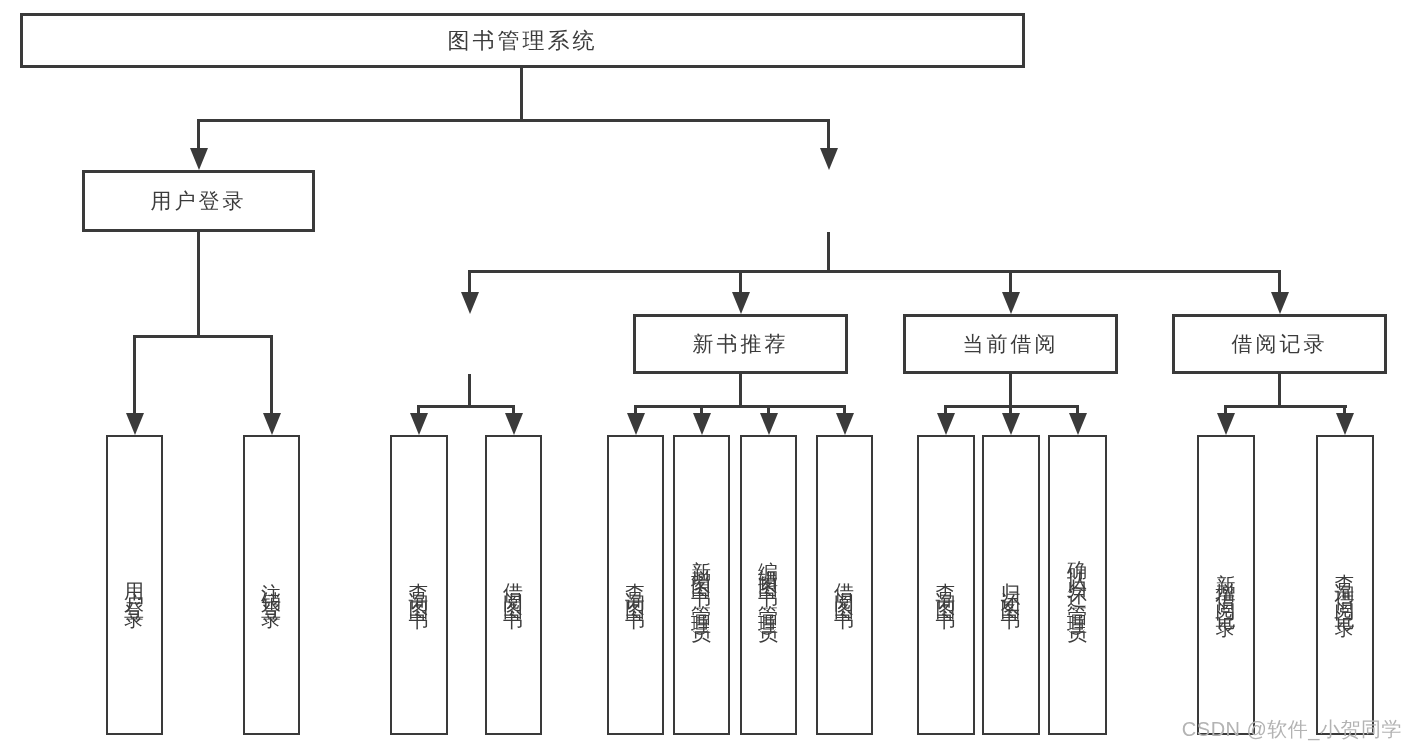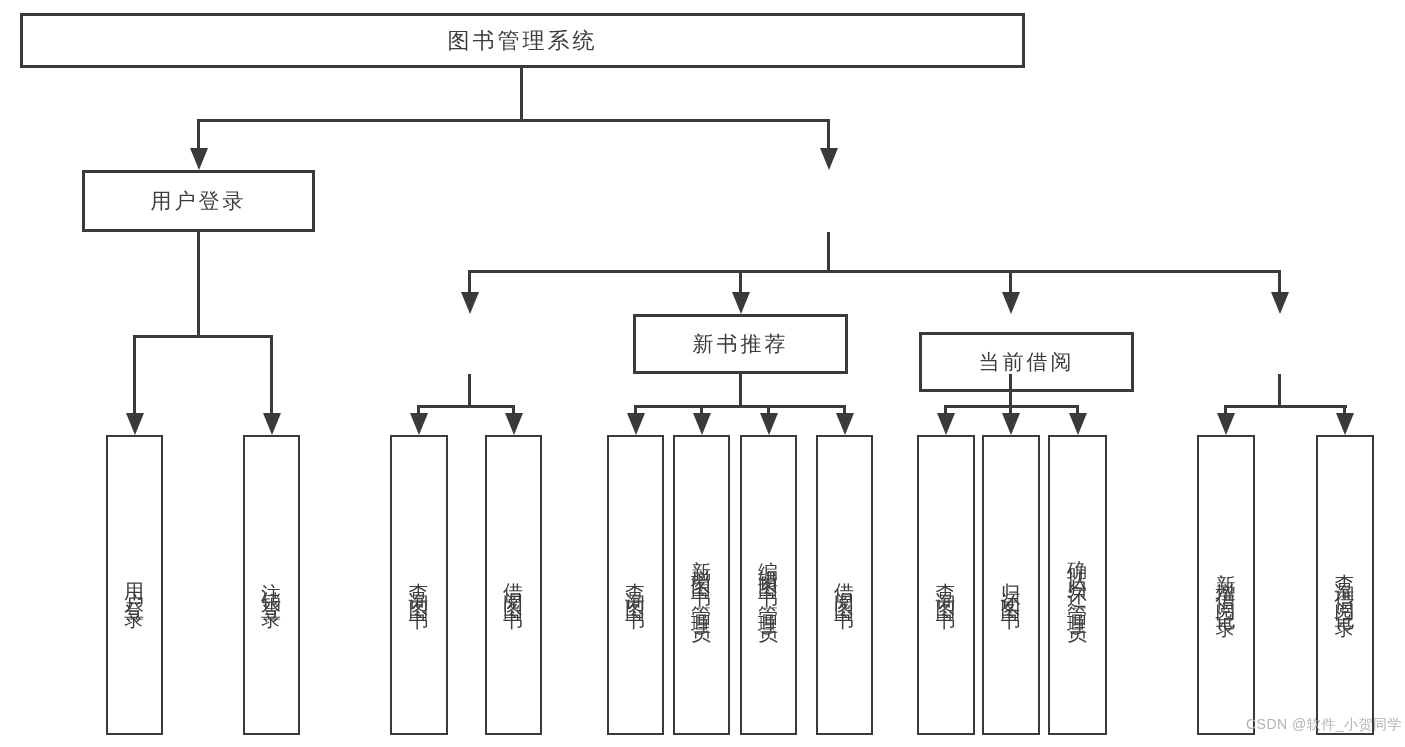--- a/index.html
+++ b/index.html
@@ -49,21 +49,21 @@
   .hl{position:absolute;height:3px;background:var(--line);}
   .arr{
     position:absolute;width:0;height:0;
     border-left:9px solid transparent;
     border-right:9px solid transparent;
     border-top:22px solid var(--line);
   }
   .watermark{
     position:absolute;
     top:716px;right:3px;
-    font-size:14px;
+    font-size:20px;
     color:var(--wm);
     letter-spacing:0.5px;
     z-index:10;
     white-space:nowrap;
   }
 </style>
 </head>
 <body>
 
 <div class="canvas">
@@ -91,21 +91,22 @@
   <div class="vl" style="left:468px;top:270px;height:26px;"></div>
   <div class="arr" style="left:461px;top:292px;"></div>
   <div class="vl" style="left:739px;top:270px;height:26px;"></div>
   <div class="arr" style="left:732px;top:292px;"></div>
   <div class="vl" style="left:1009px;top:270px;height:26px;"></div>
   <div class="arr" style="left:1002px;top:292px;"></div>
   <div class="vl" style="left:1278px;top:270px;height:26px;"></div>
   <div class="arr" style="left:1271px;top:292px;"></div>
 
   <div class="hbox" style="left:633px;top:314px;width:215px;height:60px;">新书推荐</div>
-  <div class="hbox" style="left:903px;top:332px;width:215px;height:60px;margin-left:16px;">当前借阅</div>
+  <div class="hbox" style="left:903px;top:314px;width:215px;height:60px;">当前借阅</div>
+  <div class="hbox" style="left:1172px;top:314px;width:215px;height:60px;">借阅记录</div>
 
   <div class="vl" style="left:468px;top:374px;height:33px;"></div>
   <div class="hl" style="left:417px;top:405px;width:98px;"></div>
   <div class="vl" style="left:417px;top:405px;height:16px;"></div>
   <div class="arr" style="left:410px;top:413px;"></div>
   <div class="vl" style="left:512px;top:405px;height:16px;"></div>
   <div class="arr" style="left:505px;top:413px;"></div>
 
   <div class="vl" style="left:739px;top:374px;height:33px;"></div>
   <div class="hl" style="left:634px;top:405px;width:212px;"></div>

